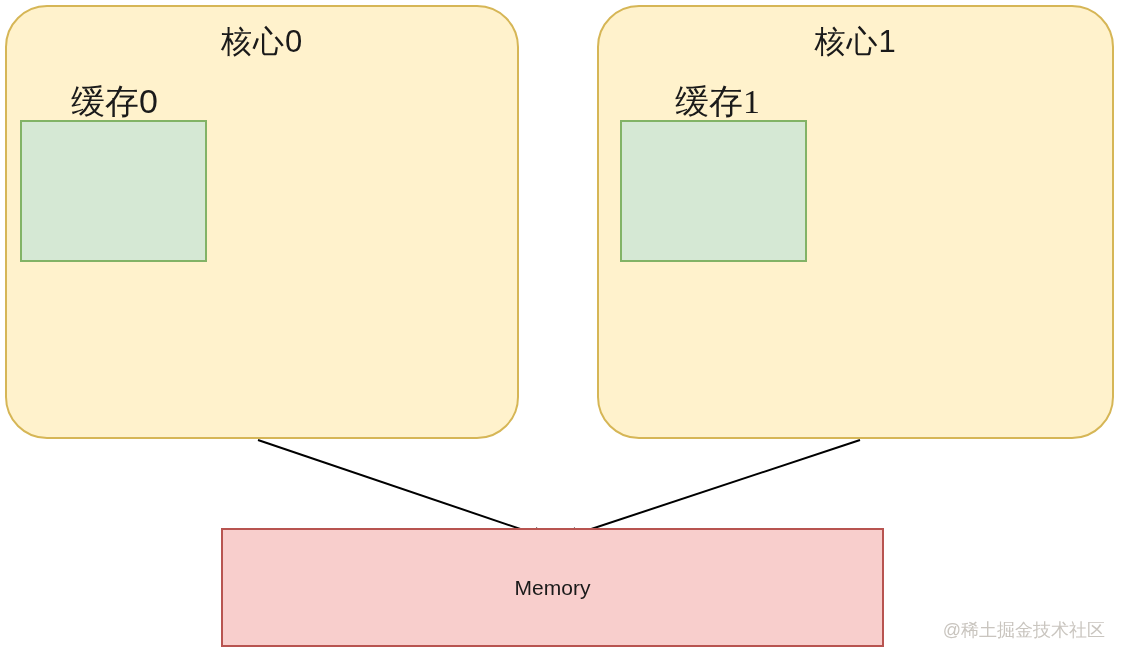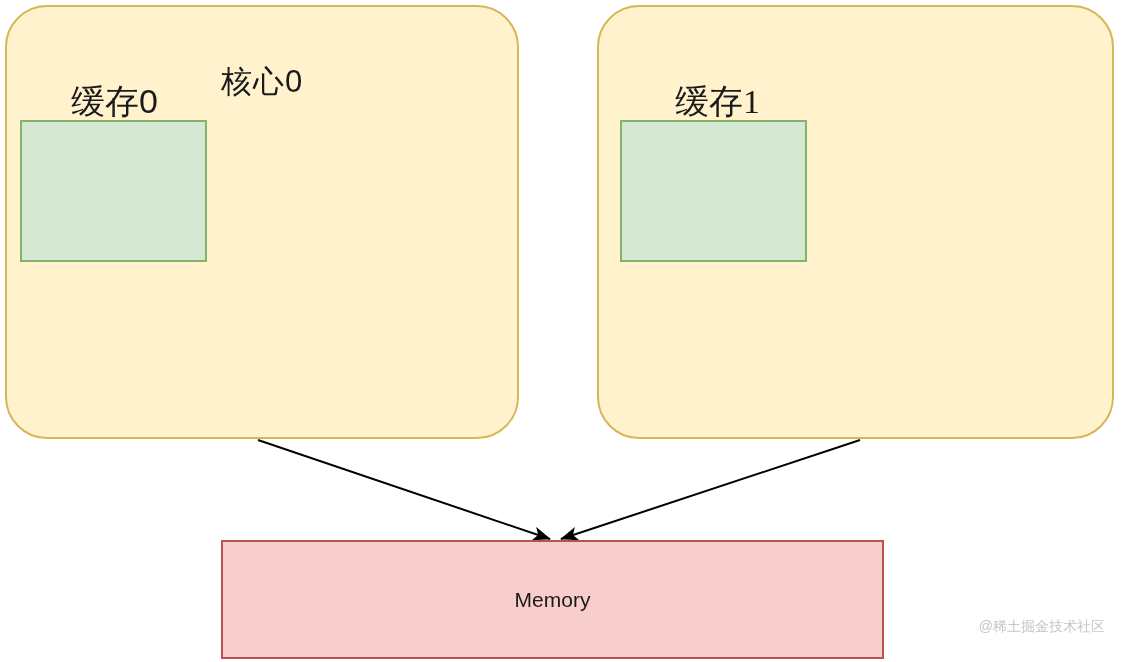--- a/index.html
+++ b/index.html
@@ -25,21 +25,20 @@
     box-sizing: border-box;
   }
   .core-0 { left: 5px;   width: 514px; }
   .core-1 { left: 597px; width: 517px; }
   .core-title {
     text-align: center;
     padding-top: 14px;
     font-size: 31px;
     color: var(--text, #1A1A1A);
     letter-spacing: 1px;
-    margin-top: 40px;
   }
   .cache-label {
     position: absolute;
     top: 72px;
     font-size: 34px;
     color: var(--text, #1A1A1A);
   }
   .core-0 .cache-label { left: 64px; }
   .core-1 .cache-label { left: 76px; font-family: Liberation Serif, serif; }
   .cache-box {
@@ -63,54 +62,55 @@
   .arrows line {
     stroke: var(--arrow, #000000);
     stroke-width: 2;
   }
   .arrows marker path {
     fill: var(--arrow, #000000);
   }
   .memory {
     position: absolute;
     left: 221px;
-    top: 540px;
+    top: 528px;
     width: 663px;
     height: 119px;
     background: var(--memory-fill, #F8CECC);
     border: 2px solid var(--memory-border, #B85450);
     box-sizing: border-box;
     display: flex;
     align-items: center;
     justify-content: center;
   }
   .memory-label {
     font-size: 21px;
     color: var(--text, #1A1A1A);
   }
   .watermark {
     position: absolute;
     right: 17px;
     top: 618px;
-    font-size: 14px;
+    font-size: 18px;
     color: var(--watermark, #C9C5BF);
   }
 </style>
 </head>
 <body>
 
 <div class="canvas">
 
   <div class="core core-0">
     <div class="core-title">核心0</div>
     <div class="cache-label">缓存0</div>
     <div class="cache-box"></div>
   </div>
 
   <div class="core core-1">
+    <div class="core-title">核心1</div>
     <div class="cache-label">缓存1</div>
     <div class="cache-box"></div>
   </div>
 
   <svg class="arrows" viewBox="0 0 1122 662" xmlns="http://www.w3.org/2000/svg">
     <defs>
       <marker id="arrowhead" markerUnits="userSpaceOnUse" markerWidth="20" markerHeight="14" refX="17" refY="7" orient="auto">
         <path d="M0,0 L18,7 L0,14 L4.5,7 Z"></path>
       </marker>
     </defs>

